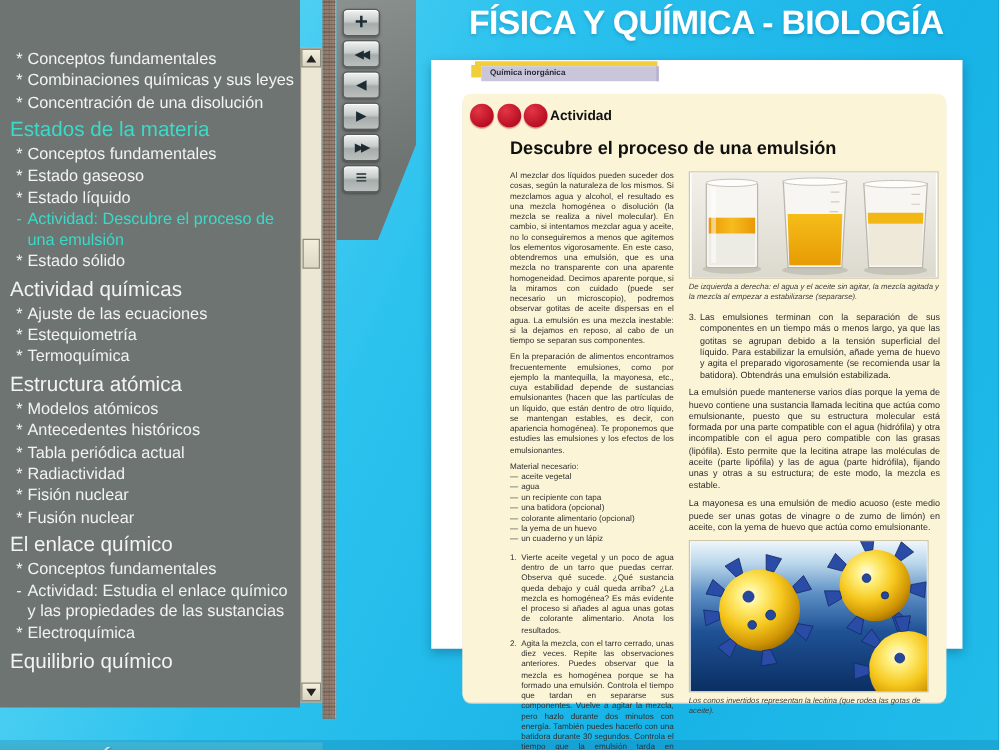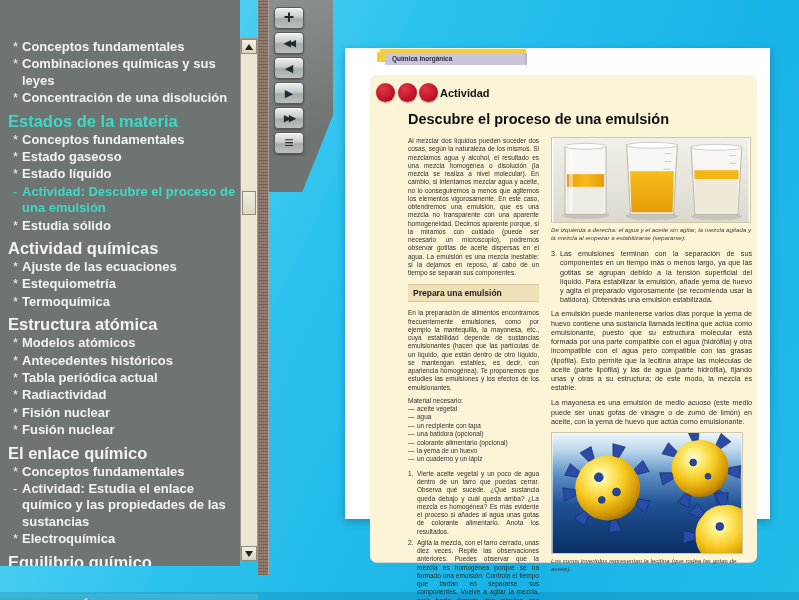--- a/index.html
+++ b/index.html
@@ -8,21 +8,21 @@
     font-family:"Liberation Sans",sans-serif;
     background:linear-gradient(115deg,#9fe9fa 0%,#5ad4f3 15%,#2cc2ee 40%,#18b3e6 72%,#22bce9 100%);}
   .stage::after{content:"";position:absolute;left:0;top:592px;width:799px;height:8px;
     background:rgba(0,80,130,.18);}
 
   
   .sidebar{position:absolute;left:0;top:0;width:240px;height:566px;background:#6e7472;
     padding:38px 0 0 8px;overflow:hidden;}
   .menu-item{display:flex;color:#f2f3f2;font-size:13px;line-height:1.26;margin:1px 0;cursor:pointer;}
   .menu-item .bullet{flex:none;width:14px;padding-left:5px;}
-  .menu-item .lbl{flex:1;padding-right:4px;font-weight:bold;}
+  .menu-item .lbl{flex:1;padding-right:4px;}
   .menu-item.section{font-size:16.5px;margin-top:4px;line-height:1.22;}
   .menu-item.section .bullet{width:0;padding:0;overflow:hidden;}
   .menu-item.active{color:#3bdac8;}
 
   
   .scrollbar{position:absolute;left:240px;top:38px;width:18px;height:524px;background:#ece7d4;
     border:1px solid #9a968a;}
   .sb-btn{position:absolute;left:0;width:16px;height:15px;background:linear-gradient(#f4f0df,#d9d4c0);
     border:1px solid #8f8b7e;display:flex;align-items:center;justify-content:center;cursor:pointer;}
   .sb-up{top:0;}
@@ -147,21 +147,21 @@
           <span class="lbl">Estado líquido</span>
         </div>
 
         <div class="menu-item activity active">
           <span class="bullet">-</span>
           <span class="lbl">Actividad: Descubre el proceso de una emulsión</span>
         </div>
 
         <div class="menu-item sub">
           <span class="bullet">*</span>
-          <span class="lbl">Estudia sólido</span>
+          <span class="lbl">Estado sólido</span>
         </div>
 
         <div class="menu-item section">
           <span class="bullet"></span>
           <span class="lbl">Actividad químicas</span>
         </div>
 
         <div class="menu-item sub">
           <span class="bullet">*</span>
           <span class="lbl">Ajuste de las ecuaciones</span>
@@ -279,20 +279,21 @@
 
       <button class="tb double">
         <span class="glyph">▶▶</span>
       </button>
 
       <button class="tb bars">
         <span class="glyph">≡</span>
       </button>
     </div>
 
+  <h1 class="app-title">FÍSICA Y QUÍMICA - BIOLOGÍA</h1>
 
   <div class="page">
     <div class="tab-bar"></div>
     <div class="tab-notch"></div>
     <div class="tab">
       <span>Química inorgánica</span>
     </div>
 
     <div class="panel">
       <div class="dots">
@@ -300,21 +301,20 @@
         <span class="dot"></span>
         <span class="dot"></span>
       </div>
       <div class="activity-label">Actividad</div>
       <div class="activity-title">Descubre el proceso de una emulsión</div>
 
       <div class="cols">
 
         <div class="col1">
           <p class="body-sm">Al mezclar dos líquidos pueden suceder dos cosas, según la naturaleza de los mismos. Si mezclamos agua y alcohol, el resultado es una mezcla homogénea o disolución (la mezcla se realiza a nivel molecular). En cambio, si intentamos mezclar agua y aceite, no lo conseguiremos a menos que agitemos los elementos vigorosamente. En este caso, obtendremos una emulsión, que es una mezcla no transparente con una aparente homogeneidad. Decimos aparente porque, si la miramos con cuidado (puede ser necesario un microscopio), podremos observar gotitas de aceite dispersas en el agua. La emulsión es una mezcla inestable: si la dejamos en reposo, al cabo de un tiempo se separan sus componentes.</p>
-          <div class="box-title">Prepara una emulsión</div>
           <p class="body-sm">En la preparación de alimentos encontramos frecuentemente emulsiones, como por ejemplo la mantequilla, la mayonesa, etc., cuya estabilidad depende de sustancias emulsionantes (hacen que las partículas de un líquido, que están dentro de otro líquido, se mantengan estables, es decir, con apariencia homogénea). Te proponemos que estudies las emulsiones y los efectos de los emulsionantes.</p>
           <div class="mat-title">Material necesario:</div>
           <div class="materials">
 
               <div class="mat">
                 <span class="dash">—</span>
                 <span>aceite vegetal</span>
               </div>
 
               <div class="mat">

